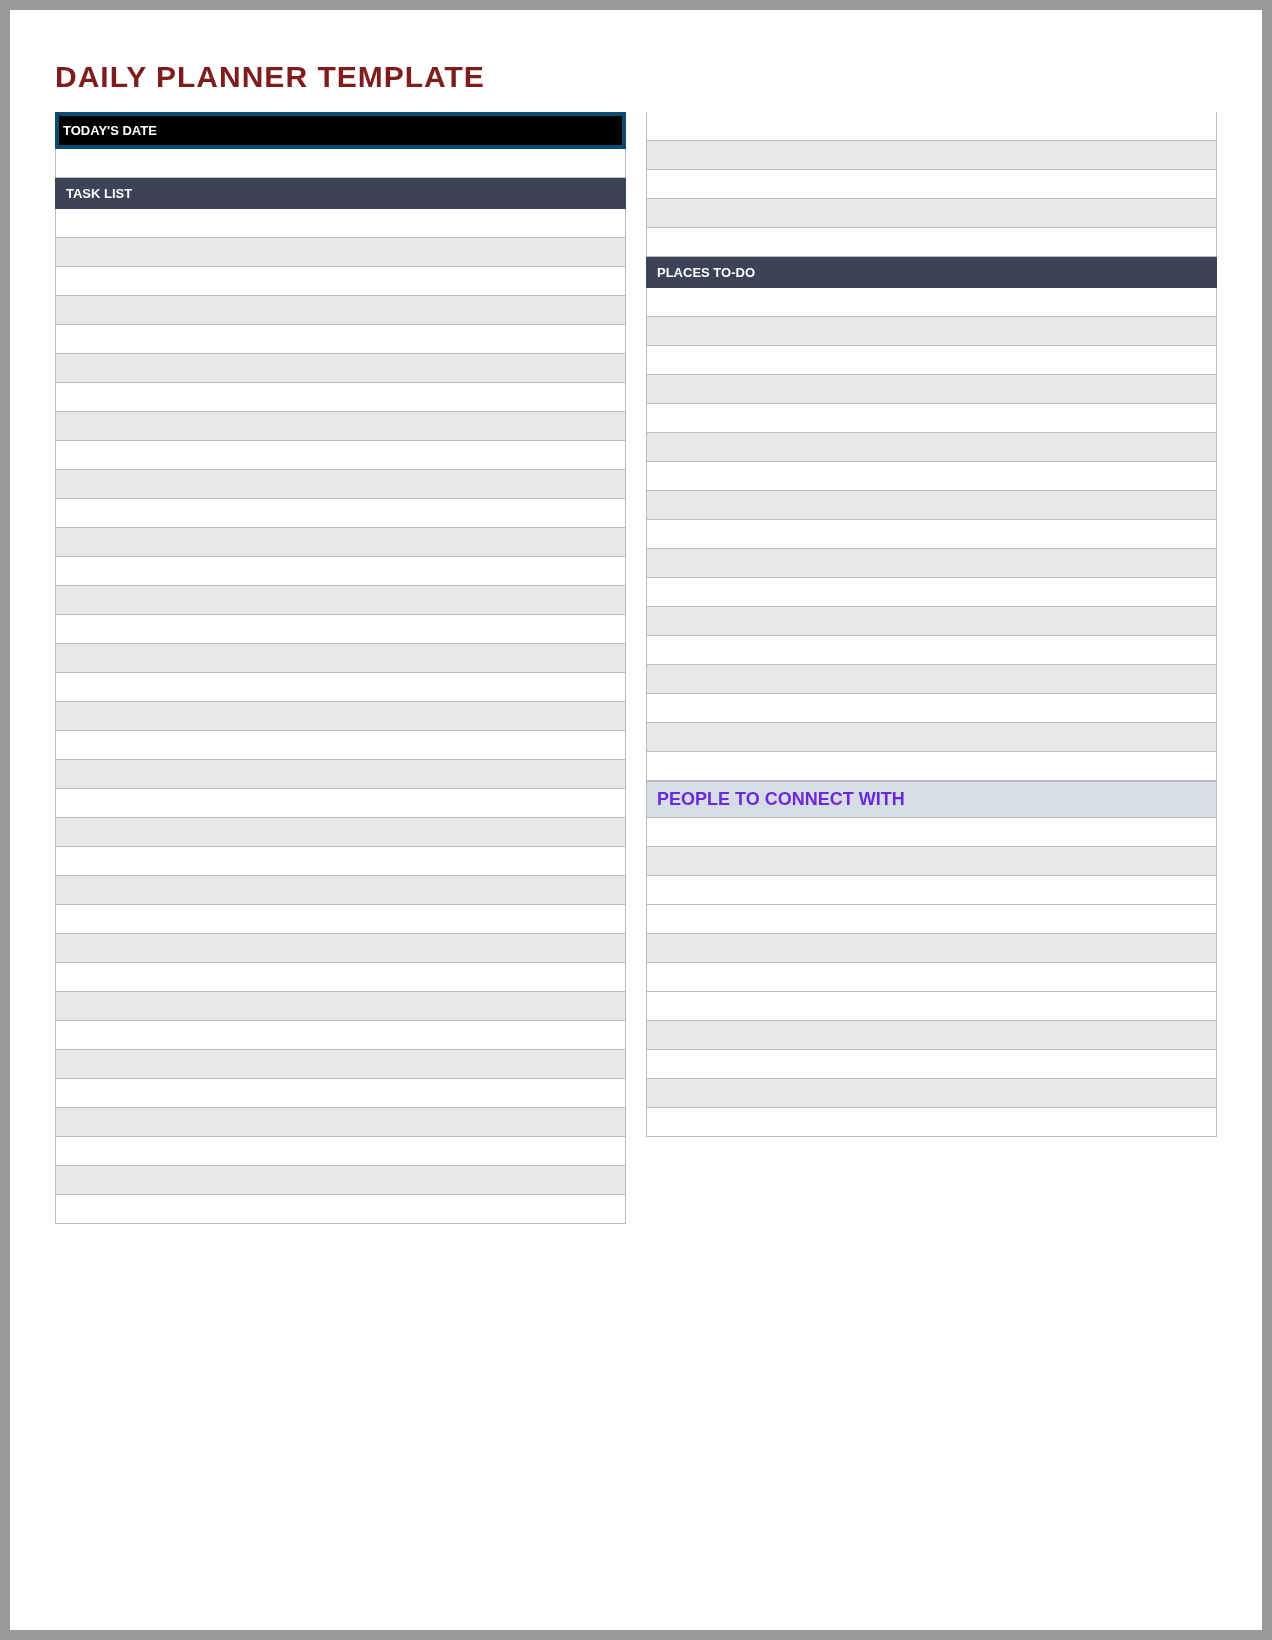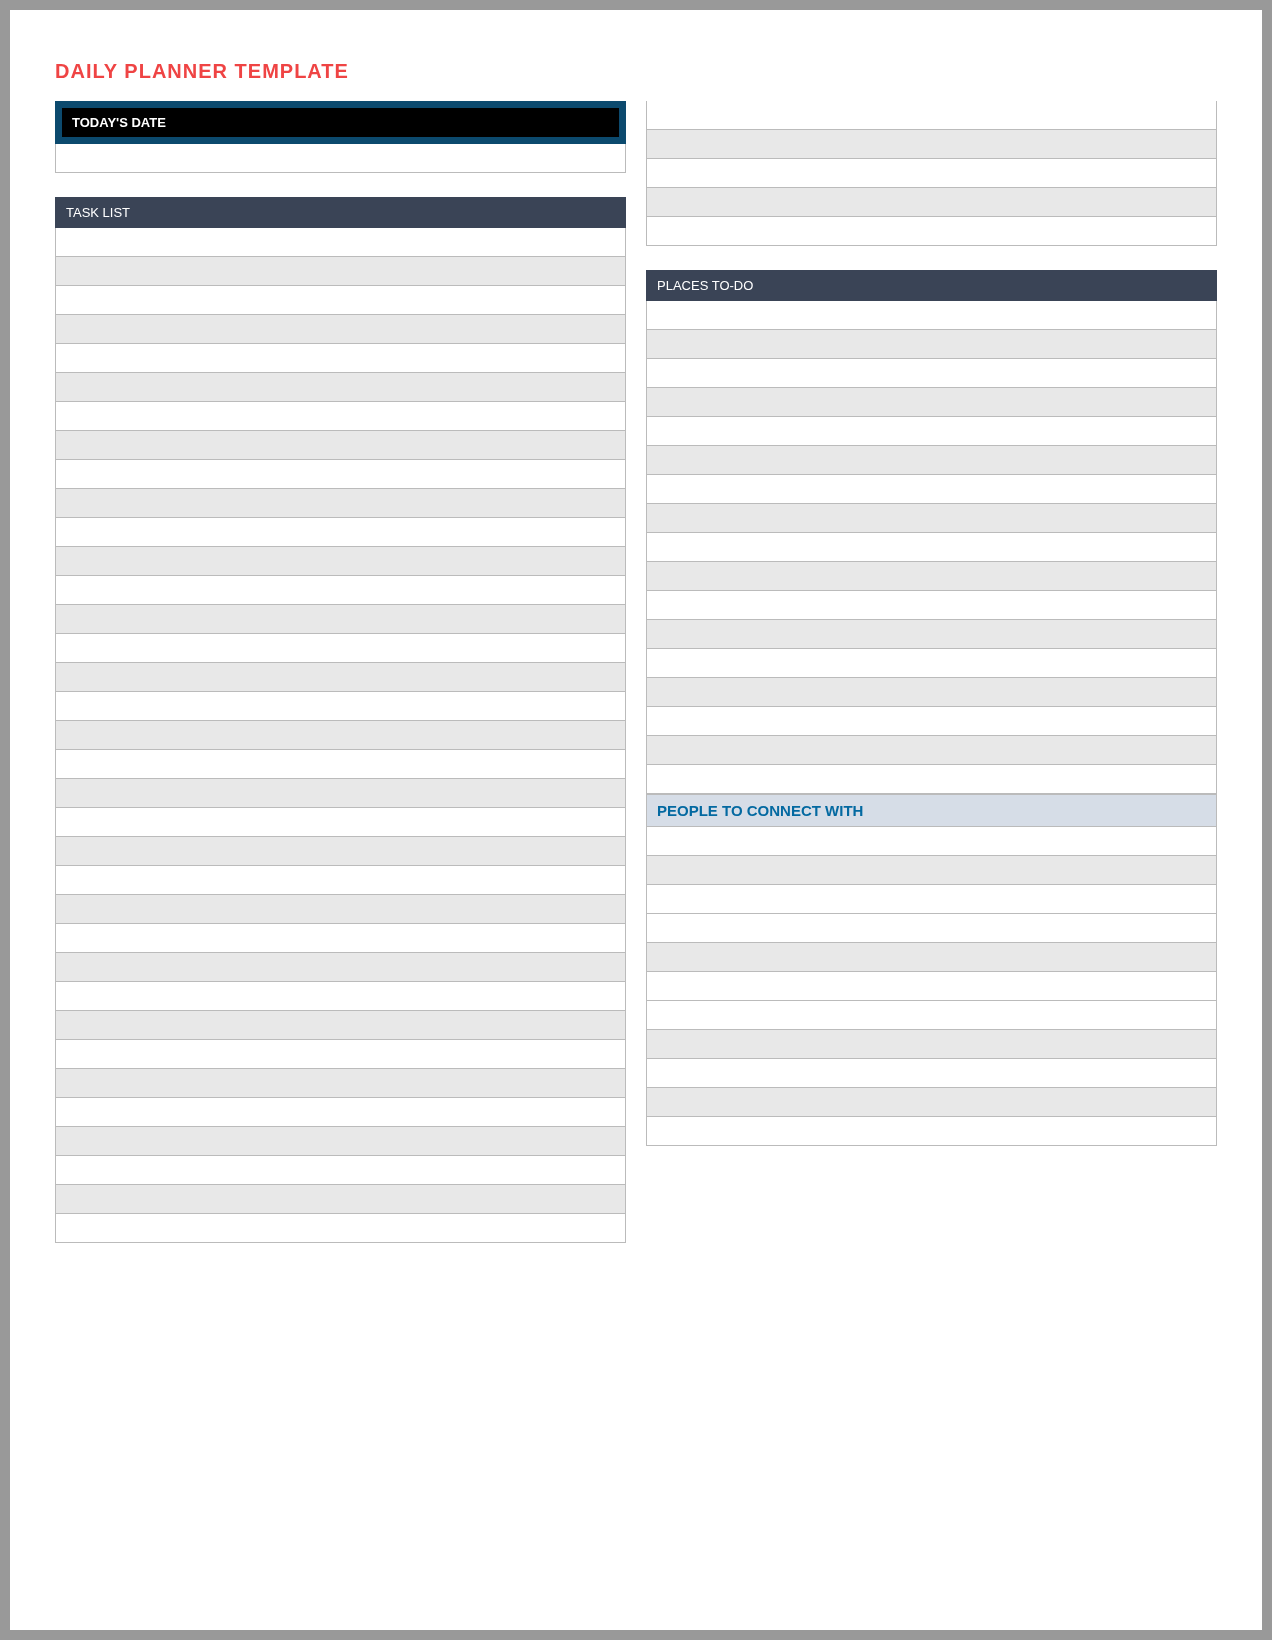--- a/index.html
+++ b/index.html
@@ -10,54 +10,53 @@
     justify-content: center;
   }
   .page {
     width: 1272px;
     height: 1640px;
     background: #fff;
     border: 10px solid #999;
     padding: 45px 45px;
   }
   .title {
-    color: #ef4444;
-    font-size: 20px;
+    color: #7f1d1d;
+    font-size: 30px;
     font-weight: bold;
     letter-spacing: 1px;
     margin-bottom: 18px;
     margin-top: 5px;
   }
   .columns {
     display: flex;
     gap: 20px;
   }
   .col { flex: 1; }
   .hdr-black {
     background: #000;
     color: #fff;
     font-weight: bold;
     font-size: 13px;
-    padding: 7px 10px;
-    border: 7px solid #0c4a6e;
+    padding: 7px 4px;
+    border: 4px solid #0c4a6e;
   }
   .hdr-dark {
     background: #3a4456;
     color: #fff;
-    font-weight: normal;
+    font-weight: bold;
     font-size: 13px;
     padding: 7px 10px;
     border: 1px solid #3a4456;
-    margin-top: 24px;
   }
   .hdr-light {
     background: #d6dde7;
-    color: #0369a1;
+    color: #6d28d9;
     font-weight: bold;
-    font-size: 15px;
+    font-size: 18px;
     padding: 7px 10px;
     border: 1px solid #bbb;
   }
   .row {
     height: 29px;
     border: 1px solid #bbb;
     border-top: none;
   }
   .row.white { background: #fff; }
   .row.gray  { background: #e8e8e8; }

